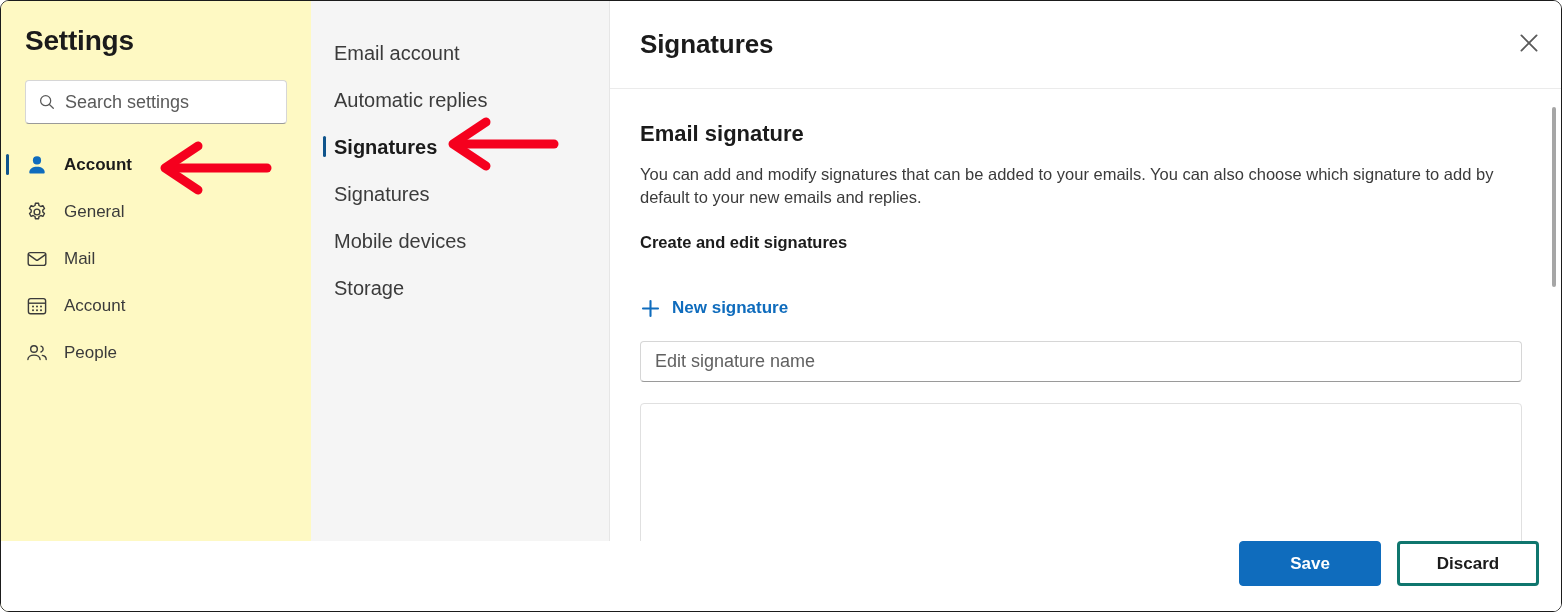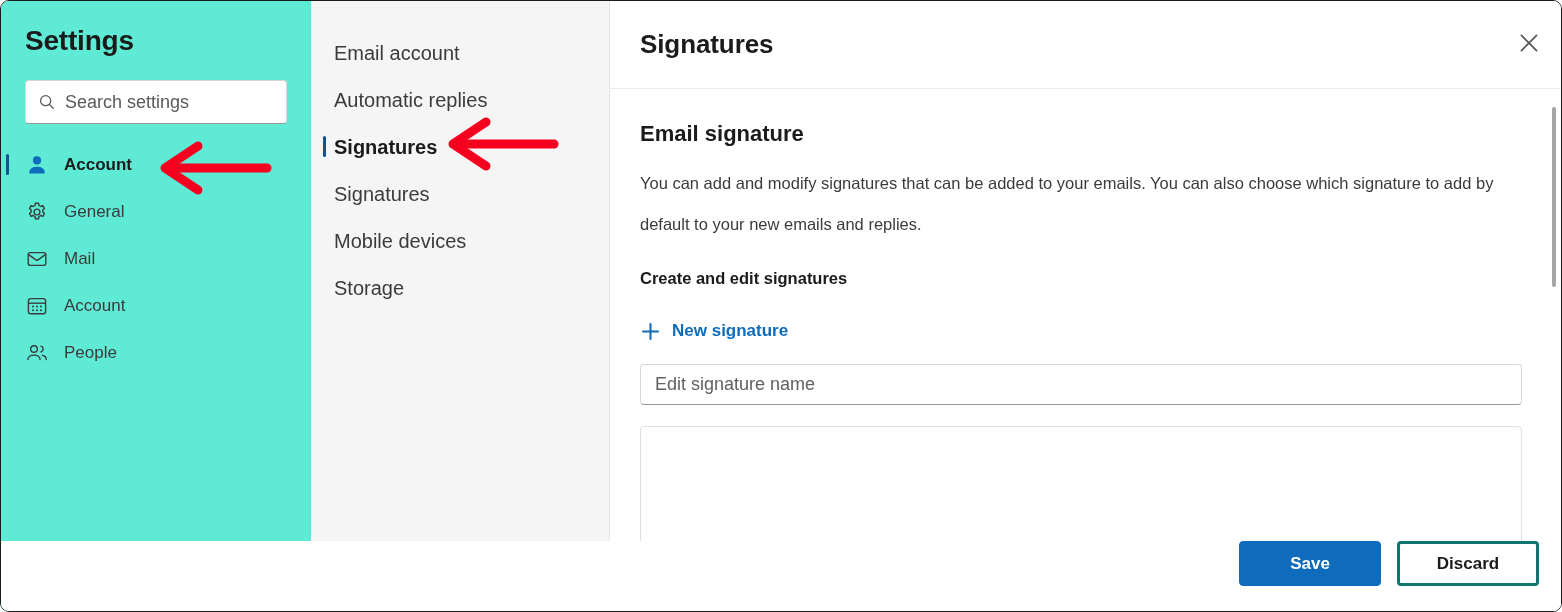--- a/index.html
+++ b/index.html
@@ -34,21 +34,21 @@
     width: 1562px;
     height: 612px;
     display: flex;
     align-items: stretch;
   }
 
   
   #sidebar {
     width: 310px;
     flex: 0 0 310px;
-    background: #5eead4;
+    background: #fef9c3;
     position: relative;
   }
   #sidebar-title {
     font-size: 28px;
     font-weight: 700;
     color: #1b1b1b;
     letter-spacing: -0.2px;
     padding: 23px 0 0 24px;
     line-height: 34px;
   }
@@ -193,35 +193,35 @@
   #sec-title {
     font-size: 22px;
     font-weight: 700;
     color: #1b1b1b;
     margin: 31px 0 0 0;
     line-height: 28px;
   }
   #sec-desc {
     font-size: 16.5px;
     color: #3b3b3b;
-    line-height: 41px;
+    line-height: 23px;
     margin: 15px 0 0 0;
     max-width: 880px;
   }
   #sub-title {
     font-size: 16.5px;
     font-weight: 700;
     color: #1b1b1b;
     margin: 22px 0 16px 0;
     line-height: 22px;
   }
   #new-sig {
     display: inline-flex;
     align-items: center;
-    margin-top: 15px;
+    margin-top: 28px;
     color: #0f6cbd;
   }
   #new-sig .plus {
     width: 21px; height: 21px;
     flex: 0 0 21px;
     margin-right: 11px;
     display: block;
   }
   #new-sig .lbl {
     font-size: 17px;

